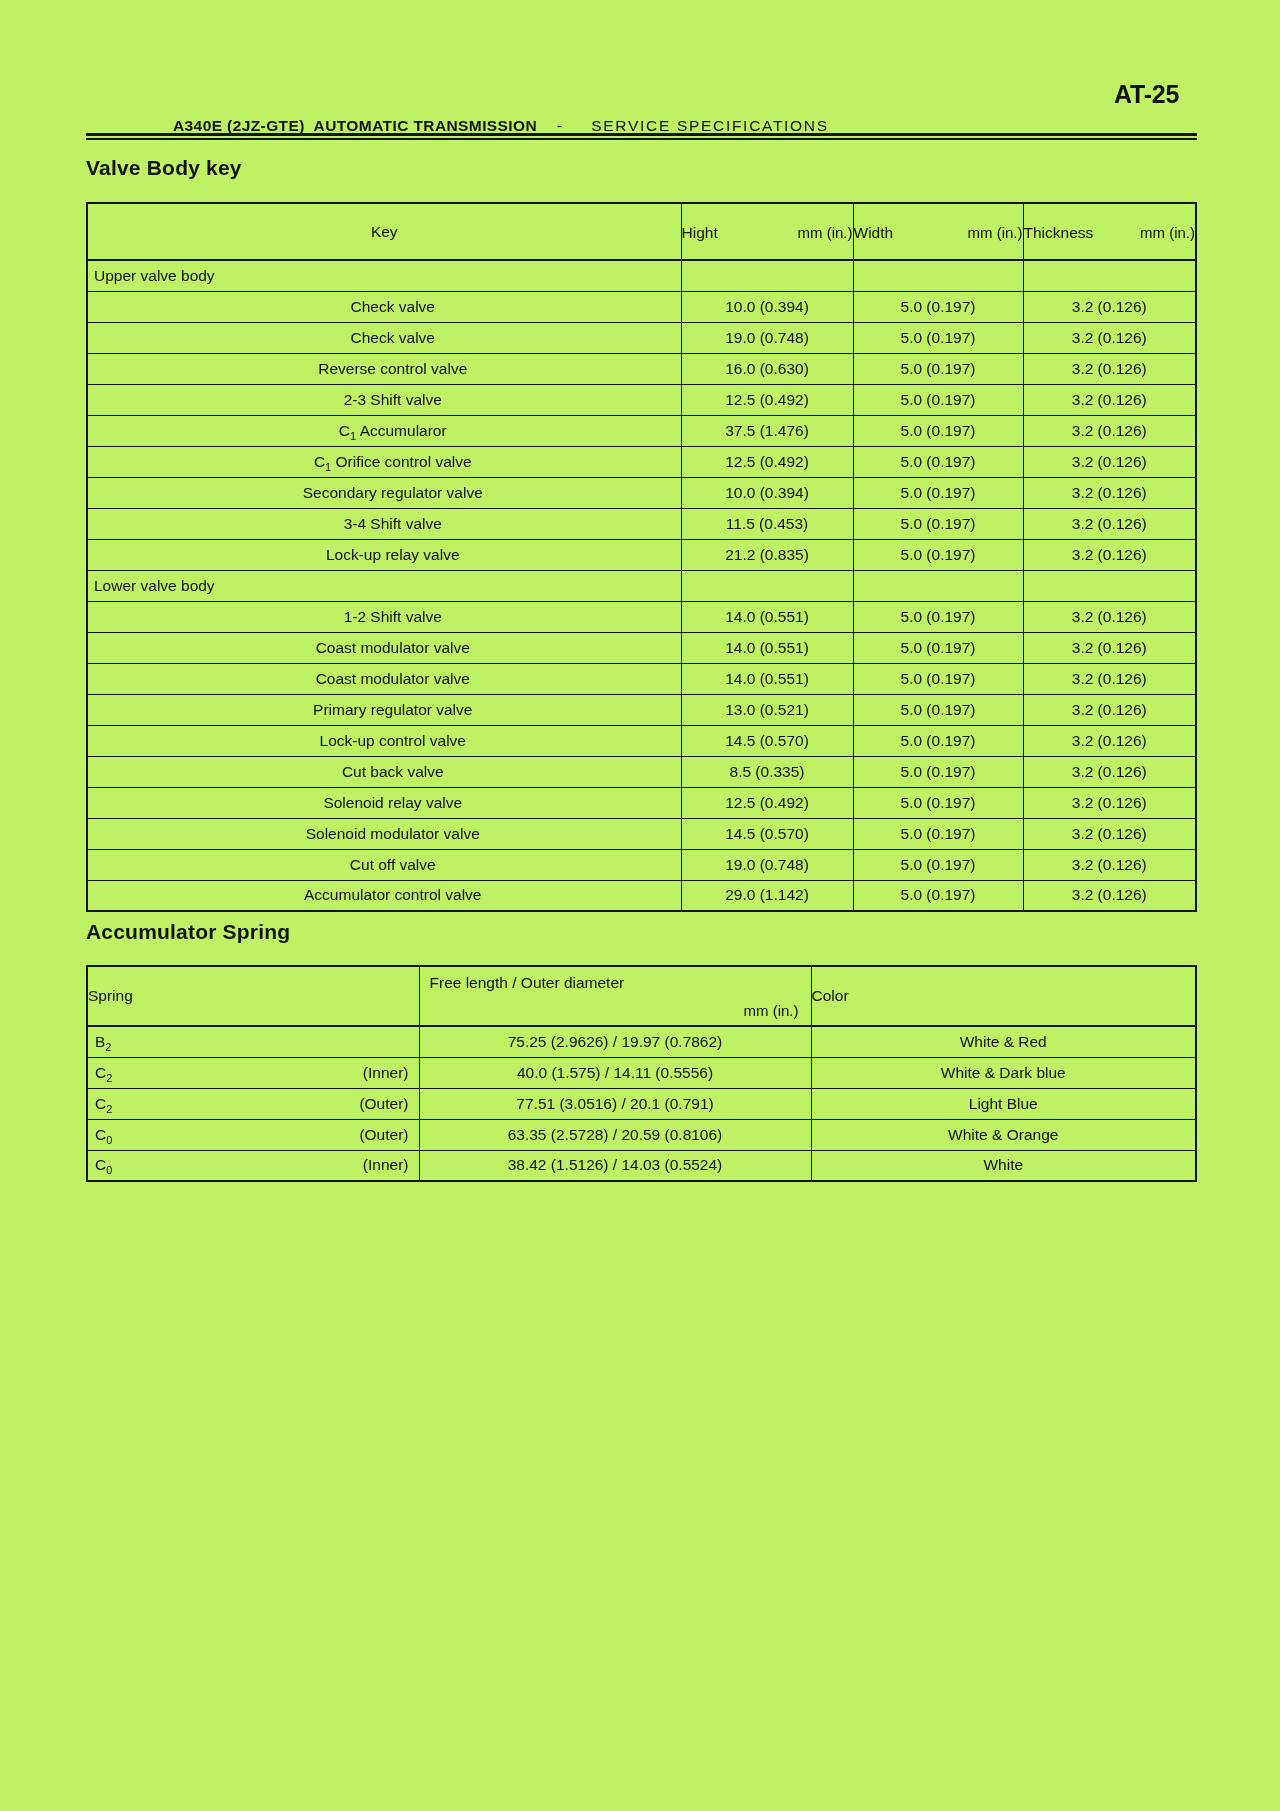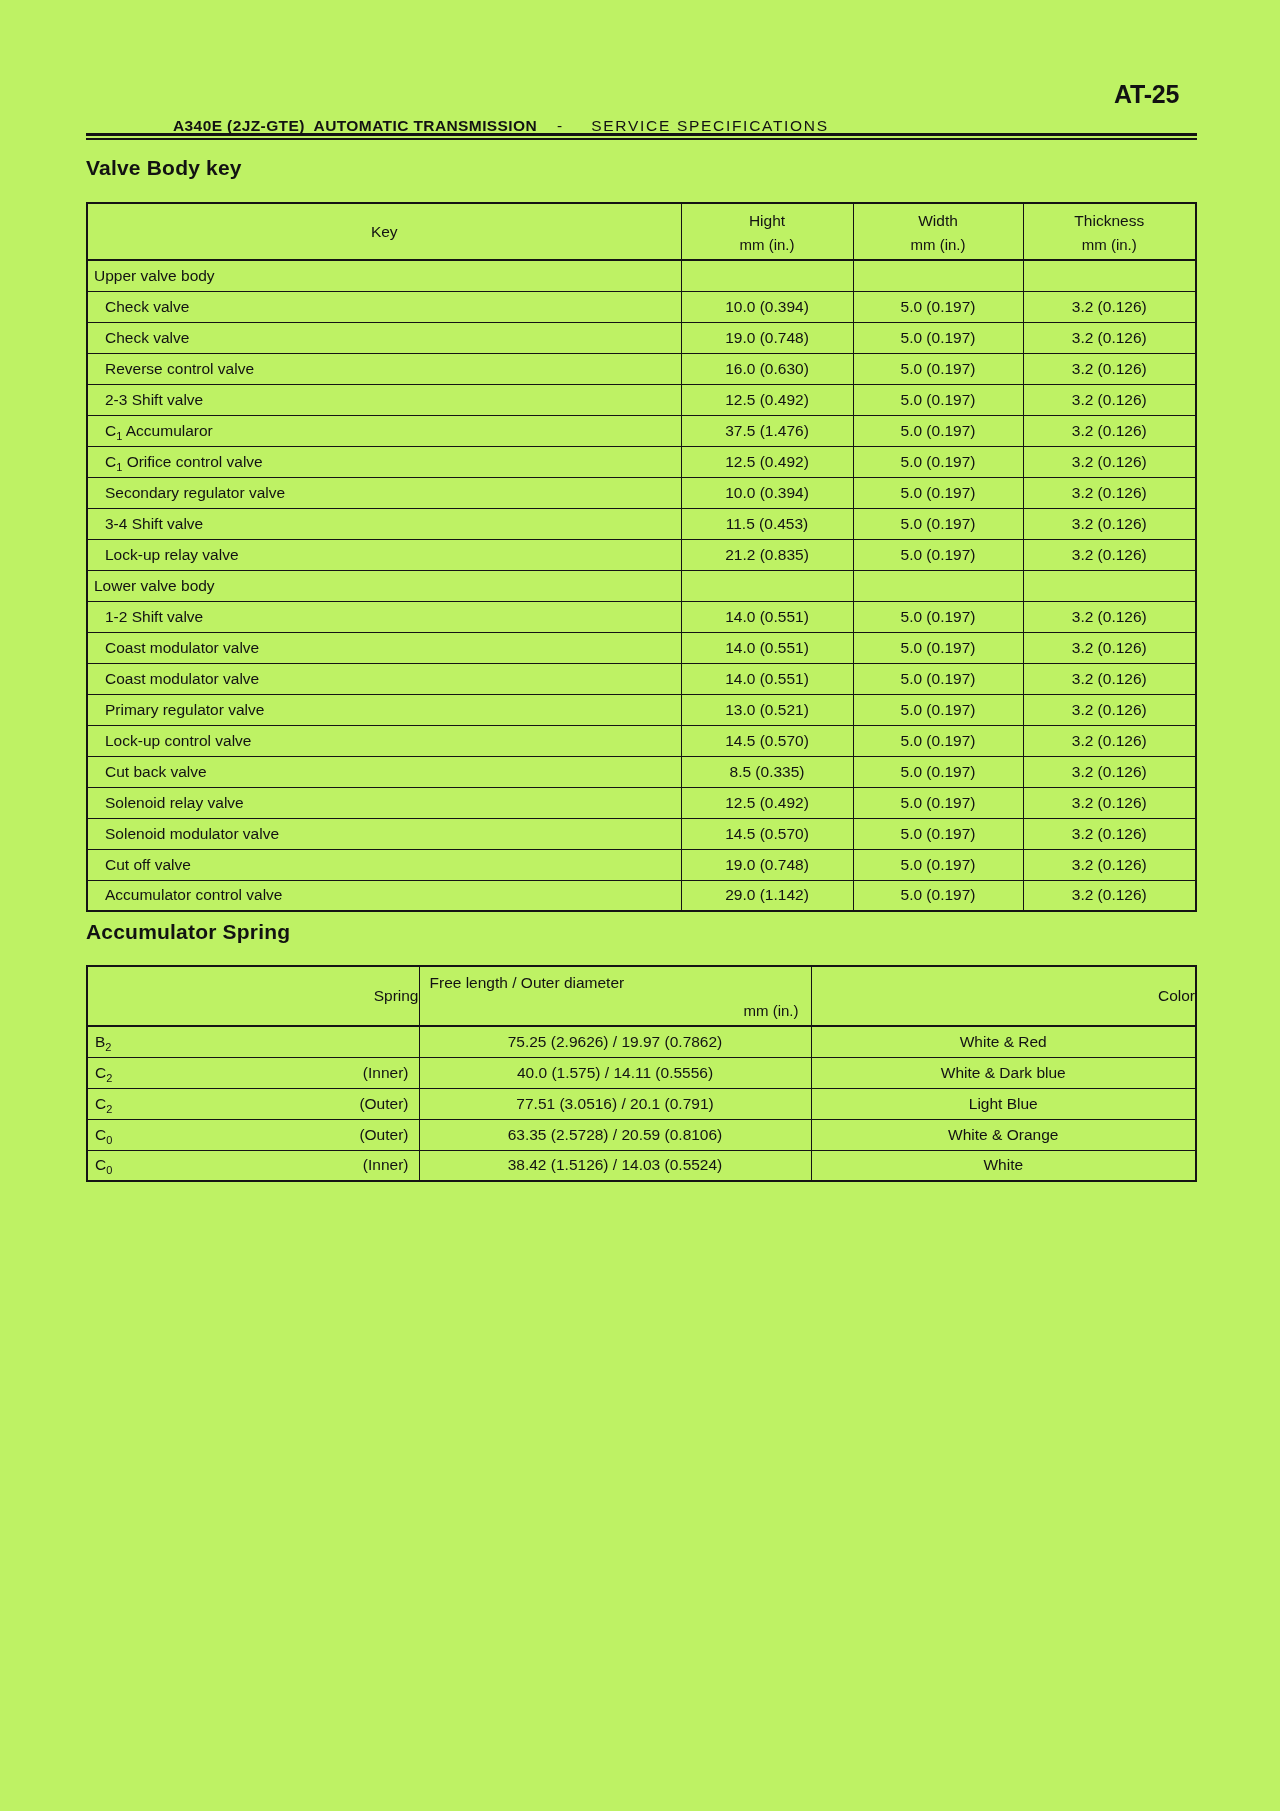--- a/index.html
+++ b/index.html
@@ -55,35 +55,35 @@
   .valve-table { top:202px; }
   .valve-table col.c-key  { width:594px; }
   .valve-table col.c-dim1 { width:172px; }
   .valve-table col.c-dim2 { width:170px; }
   .valve-table col.c-dim3 { width:173px; }
   .valve-table thead tr { height:57px; }
   .valve-table tbody tr { height:31px; }
   .key-head { text-align:center; vertical-align:middle; }
   .dim-head-cell { vertical-align:top; }
   .dim-head {
-    display:flex; flex-direction:column; justify-content:space-between;
+    display:flex; flex-direction:row; justify-content:space-between;
     align-items:center; height:54px; padding:8px 0 5px;
   }
-  .key-cell.data    { padding-left:17px; text-align:left; }
+  .key-cell.data    { padding-left:17px; text-align:center; }
   .key-cell.section { padding-left:6px;  text-align:left; }
   .num-cell { text-align:center; }
 
   
   .spring-table { top:965px; }
   .spring-table col.s-key   { width:332px; }
   .spring-table col.s-dim   { width:392px; }
   .spring-table col.s-color { width:385px; }
   .spring-table thead tr { height:60px; }
   .spring-table tbody tr { height:31px; }
-  .spring-head, .color-head { text-align:right; vertical-align:middle; }
+  .spring-head, .color-head { text-align:left; vertical-align:middle; }
   .freelen-head { position:relative; vertical-align:top; text-align:left; }
   .fl-label { display:block; padding:7px 0 0 10px; }
   .fl-unit  { position:absolute; right:12px; bottom:6px; }
   .spring-cell {
     display:flex; justify-content:space-between; align-items:baseline;
     padding:0 10px 0 7px;
   }
 </style>
 </head>
 <body>

